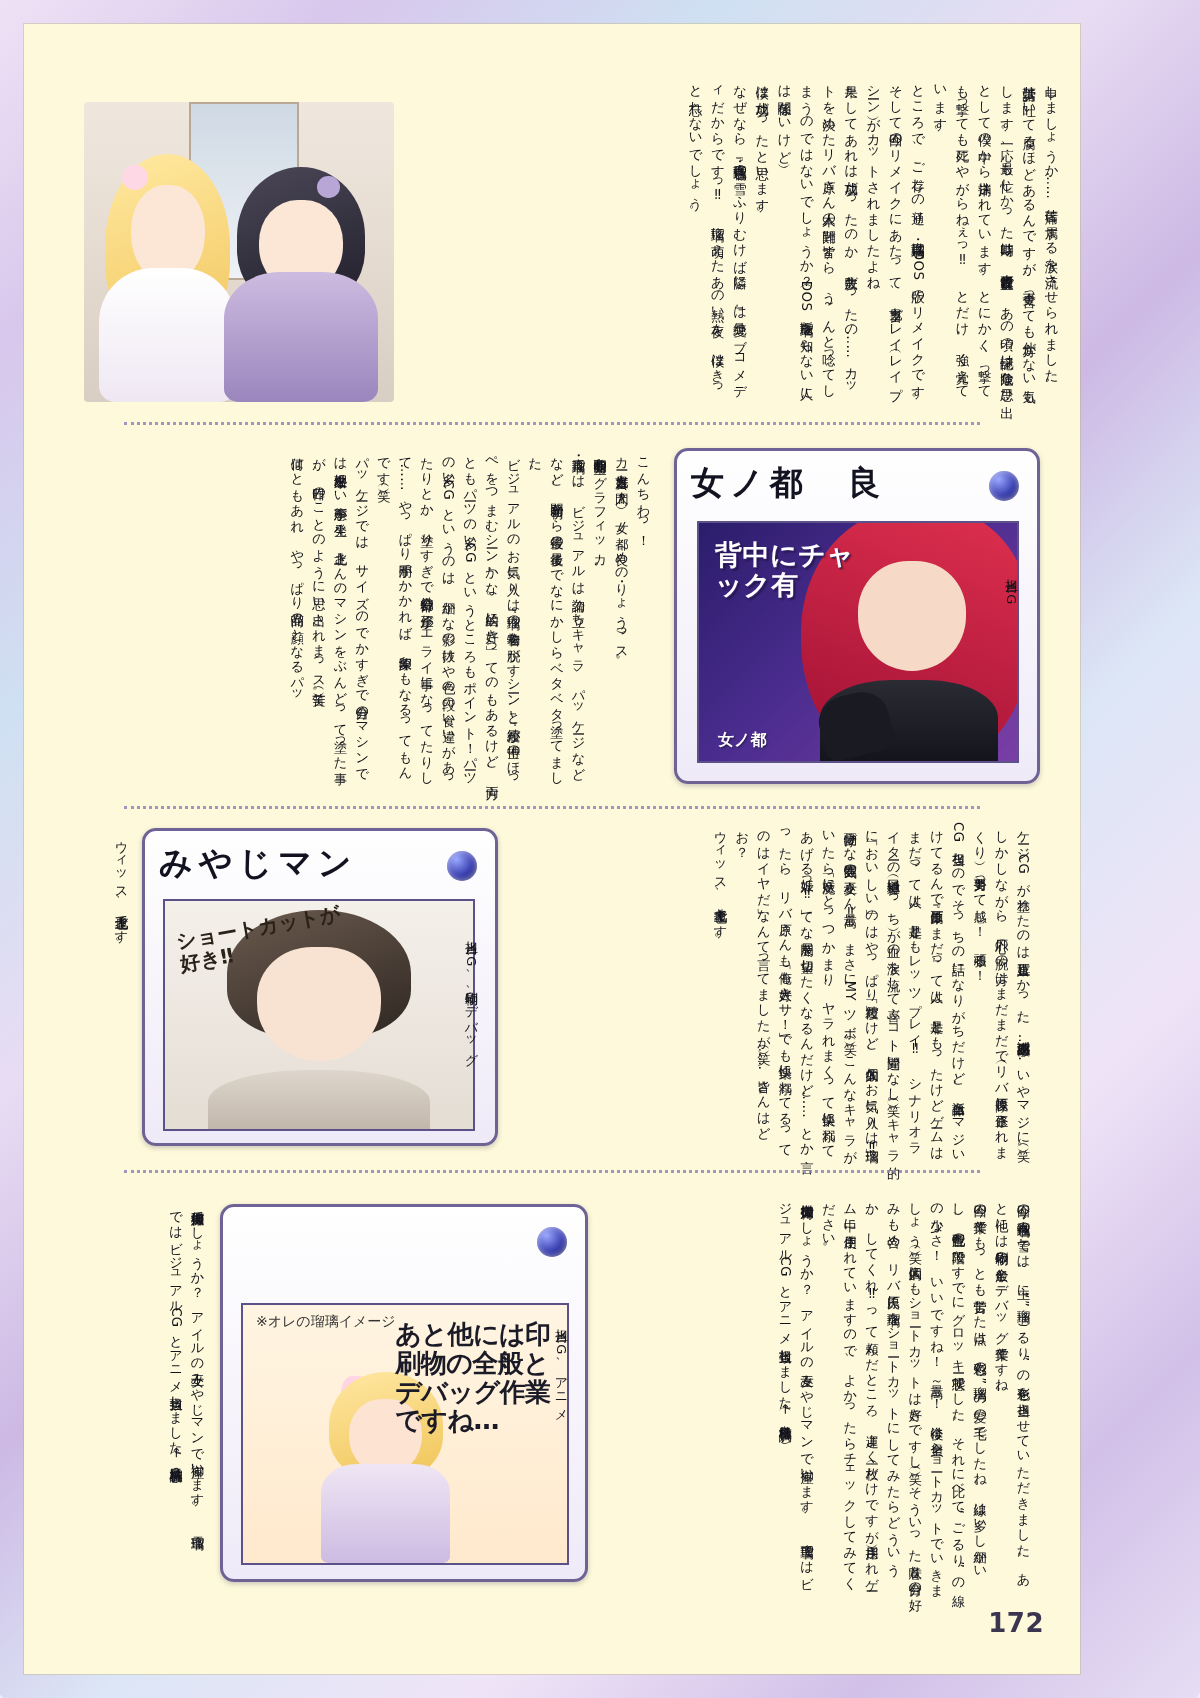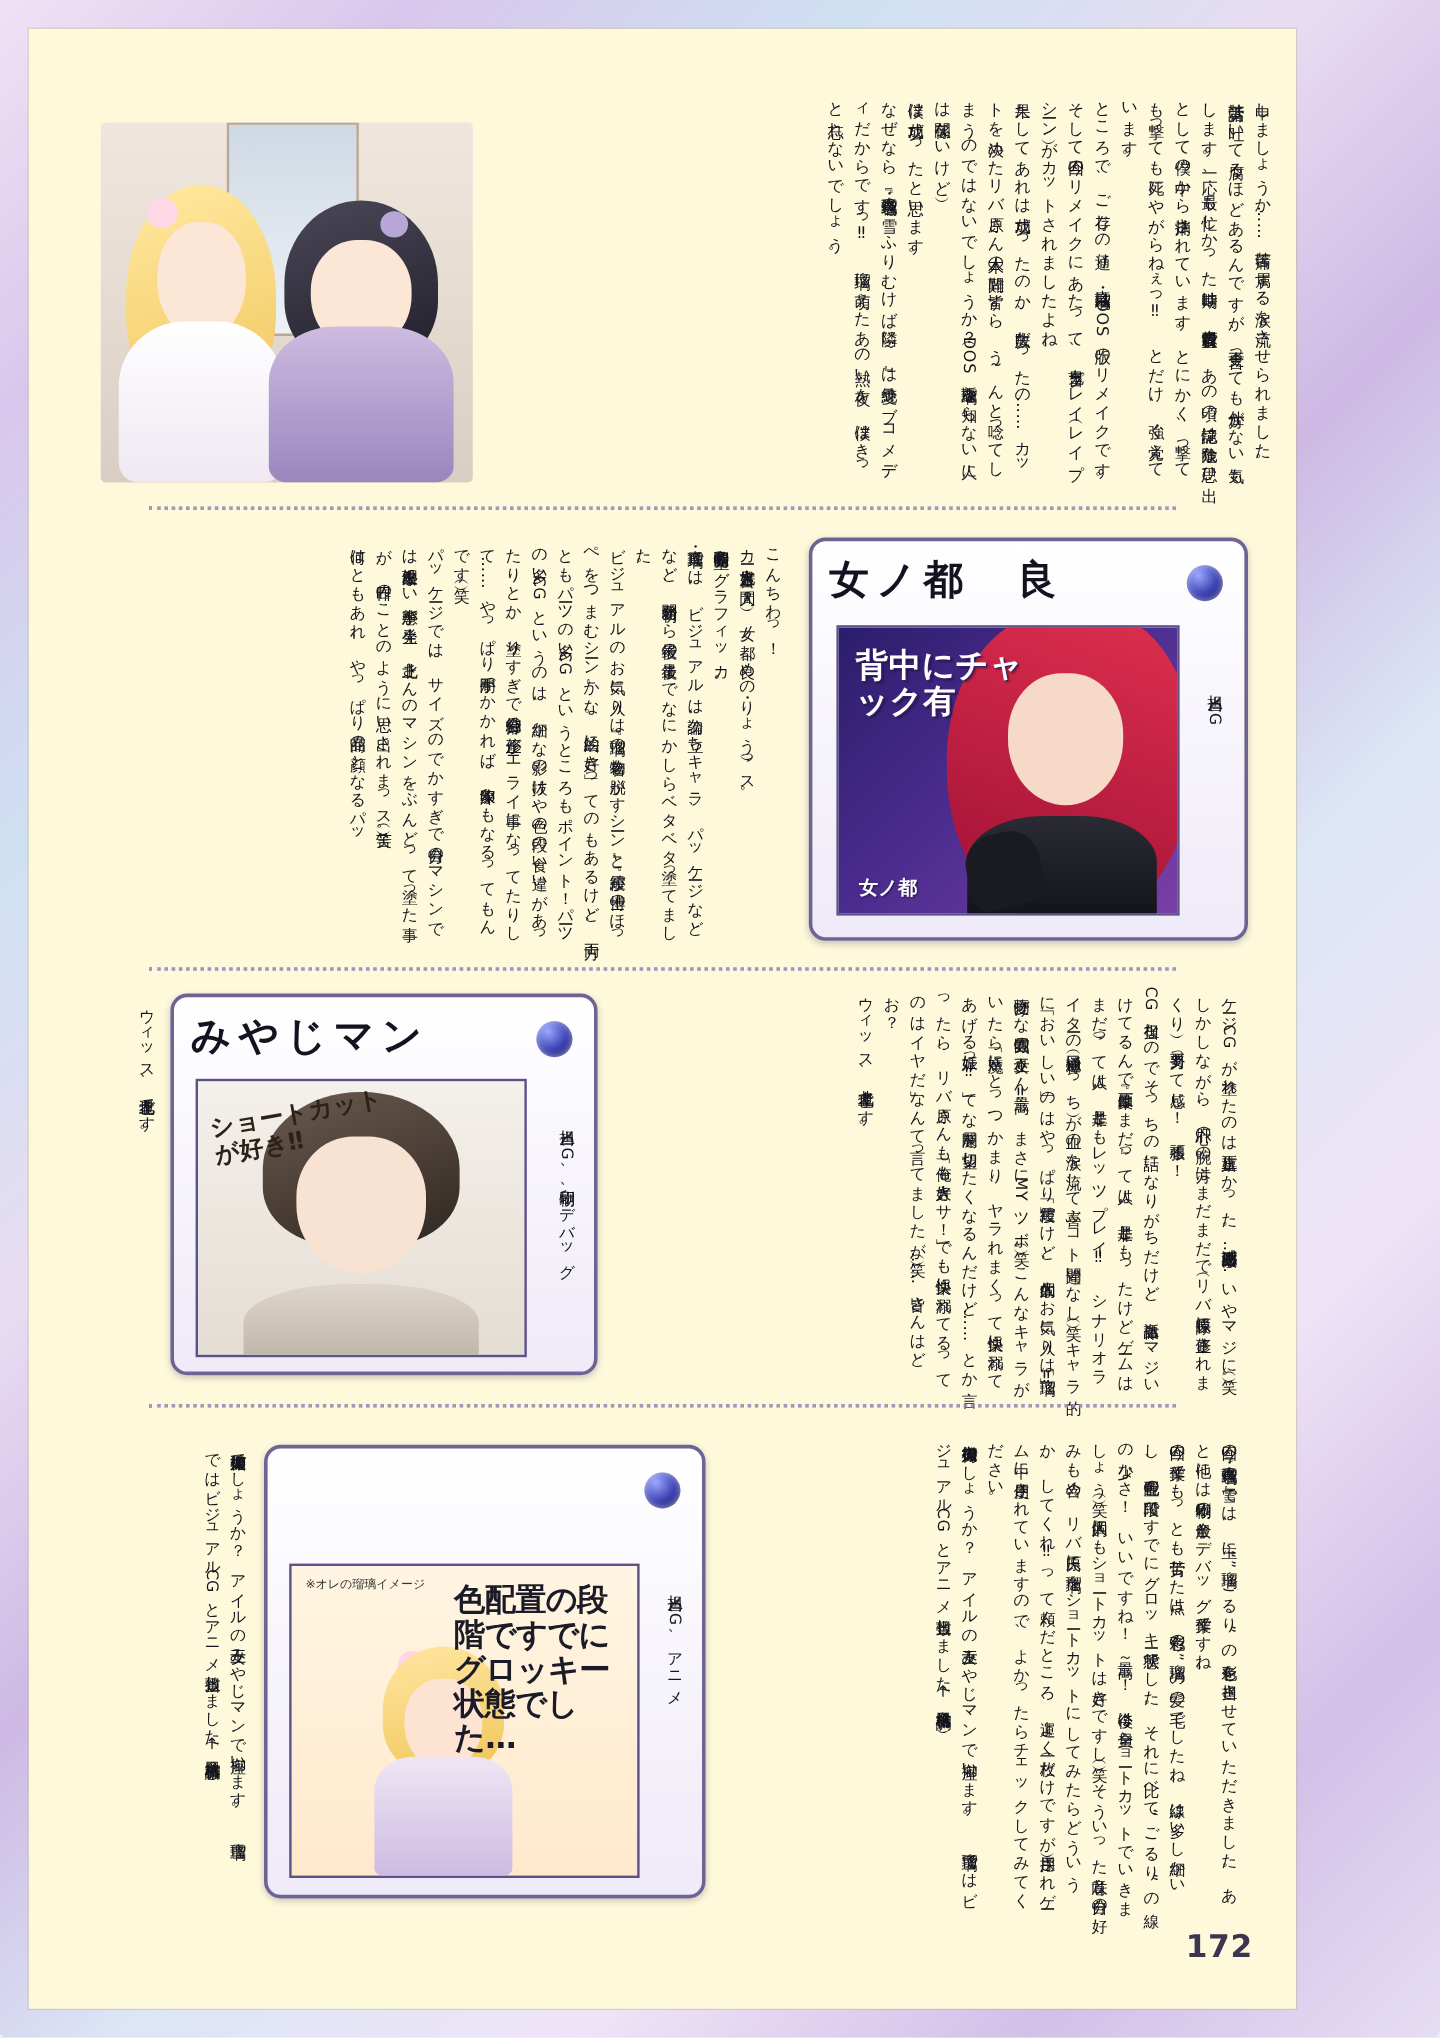--- a/index.html
+++ b/index.html
@@ -71,21 +71,21 @@
     position:absolute;left:14px;top:10px;right:60px;height:48px;
     font-size:33px;font-weight:bold;color:#121220;letter-spacing:.18em;
     font-family:"DejaVu Sans","Liberation Sans",sans-serif;
     white-space:nowrap;
   }
   .nc-ball{
     position:absolute;width:30px;height:30px;border-radius:50%;
     background:radial-gradient(circle at 32% 28%,#9aa8ff 0%,#3a3fb0 55%,#171a55 100%);
     box-shadow:inset 0 0 6px rgba(255,255,255,.6);
   }
-  .nc-pic{position:absolute;border:2px solid #5c5188;overflow:hidden;}
+  .nc-pic{position:absolute;border:2px solid #5c5188;overflow:hidden;padding-left:36px;}
   .nc-role{
     position:absolute;writing-mode:vertical-rl;font-size:13px;line-height:1.5;
     color:#14141c;letter-spacing:.06em;
   }
   
   .p-onna{background:linear-gradient(135deg,#2b1d6b 0%,#4a2c8e 45%,#7a3fa6 100%);}
   .on-hair{position:absolute;right:-4%;top:-6%;width:72%;height:112%;
     background:linear-gradient(200deg,#e0304f,#9c0f33);border-radius:46% 40% 50% 50%;}
   .on-face{position:absolute;right:16%;top:16%;width:34%;height:46%;
     background:#f6d9c6;border-radius:48% 48% 52% 52%;}
@@ -112,21 +112,21 @@
     background:#f8e2d2;border-radius:46% 46% 52% 52%;}
   .k-body{position:absolute;left:14%;bottom:-4%;width:72%;height:30%;
     background:linear-gradient(180deg,#ded6cc,#bdb2a6);border-radius:46% 46% 0 0;}
   .k-text{
     position:absolute;left:4%;top:6%;width:58%;
     font-size:20px;font-weight:bold;color:#2a2218;line-height:1.15;
     transform:rotate(-10deg);letter-spacing:.02em;
   }
   
   .p-miya{background:linear-gradient(180deg,#fff5e2,#ffe9cd);}
-  .m-note{position:absolute;left:4%;top:3%;font-size:10px;color:#333;}
+  .m-note{position:absolute;left:4%;top:3%;font-size:14px;color:#333;}
   .m-girl{position:absolute;left:24%;bottom:0;width:40%;height:74%;}
   .m-hair{position:absolute;left:6%;top:0;width:88%;height:56%;
     background:linear-gradient(165deg,#ffe7a2,#f0c558);border-radius:50% 50% 40% 40%;}
   .m-face{position:absolute;left:22%;top:14%;width:56%;height:40%;
     background:#fde3d2;border-radius:48% 48% 54% 54%;}
   .m-kimono{position:absolute;left:0;bottom:0;width:100%;height:52%;
     background:linear-gradient(180deg,#efe6f4,#cdbbe2);border-radius:28% 28% 6% 6%;}
   .m-cat{position:absolute;left:16%;top:2%;width:22%;height:22%;
     background:#ffd4e4;border-radius:40%;}
   .m-bigtext{
@@ -224,21 +224,21 @@
     <div class="namecard" style="left:196px;top:28px;width:362px;height:372px;">
       <div class="nc-ball" style="right:18px;top:20px;"></div>
       <div class="nc-pic p-miya" style="left:18px;top:96px;width:288px;height:258px;">
         <div class="m-note">※オレの瑠璃イメージ</div>
         <div class="m-girl">
           <div class="m-cat"></div>
           <div class="m-hair"></div>
           <div class="m-face"></div>
           <div class="m-kimono"></div>
         </div>
-        <div class="m-bigtext">色配置の段階ですでにグロッキー状態でした…</div>
+        <div class="m-bigtext">あと他には印刷物の全般とデバッグ作業ですね…</div>
       </div>
       <div class="nc-role" style="right:14px;top:112px;height:150px;">担当／CG、アニメ</div>
     </div>
     <div class="vflow" style="position:absolute;left:574px;top:18px;width:436px;height:400px;font-size:13.2px;line-height:1.64;letter-spacing:.04em;">今回の『真・瑠璃色の雪』では、主に“瑠璃”ごるり”の彩色を担当させていただきました。あと他には印刷物の全般とデバッグ作業ですね。
 今回の作業でもっとも苦労した点は、彩色の“瑠璃”の髪の毛でしたね。線は多いし細かいし、色配置の段階ですでにグロッキー状態でした。それに比べて“ごるり”の線の少なさ！　いいですね！　最高～！　今後は全員ショートカットでいきましょう（笑）　個人的にもショートカットは好きですし（笑）　そういった意味と自分の好みも含め、リバ原氏に瑠璃をショートカットにしてみたらどういうか、してくれ‼って頼んだところ、運よく（一枚だけですが）採用されゲーム中に使用されていますので、よかったらチェックしてみてください。
 御機嫌如何でしょうか？　アイルの女王みやじマンで御座います。　瑠璃雪ではビジュアルCGとアニメ担当致しました（←椎名林檎口調？）</div>
     <div class="vflow" style="position:absolute;left:104px;top:26px;width:80px;height:330px;font-size:13.2px;line-height:1.62;">御機嫌如何でしょうか？　アイルの女王みやじマンで御座います。　瑠璃雪ではビジュアルCGとアニメ担当致しました（←椎名林檎口調？）</div>
   </div>
 
   <div class="pagenum">172</div>

